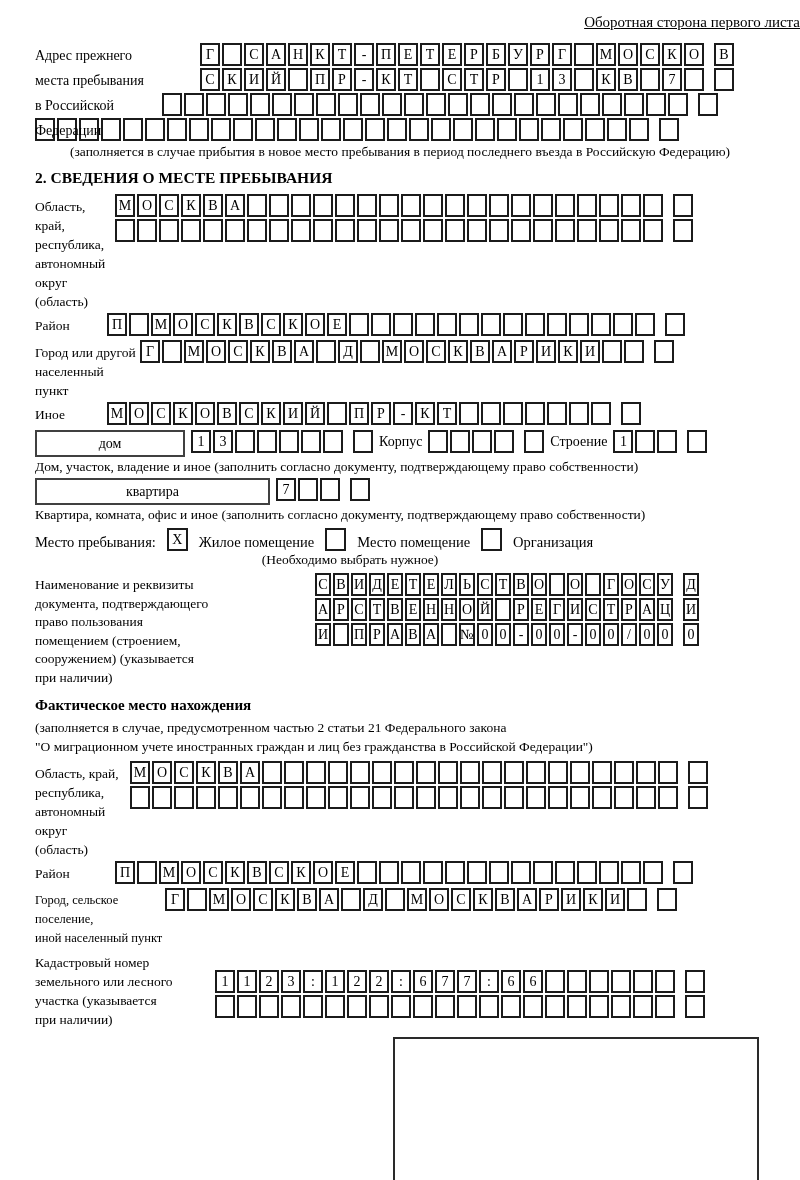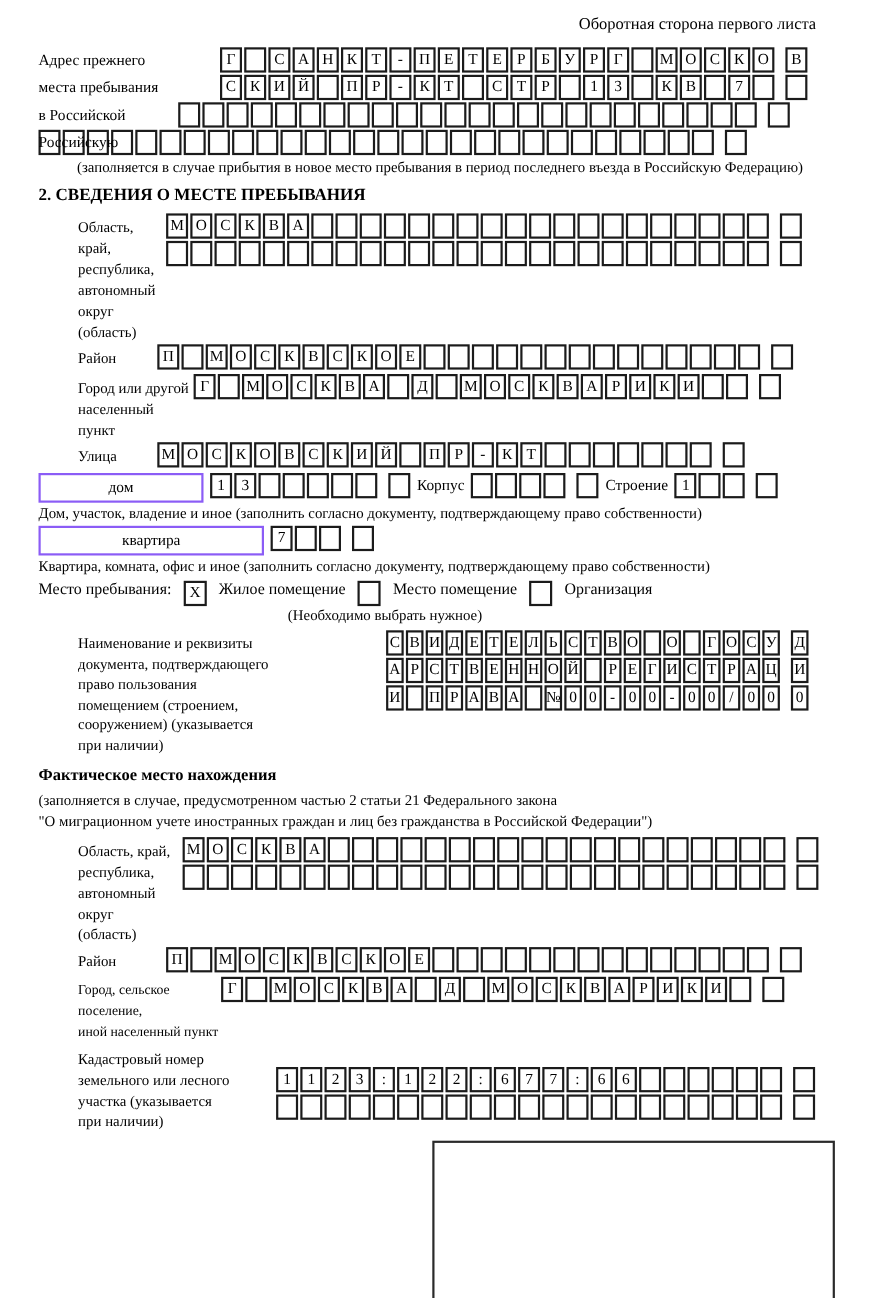--- a/index.html
+++ b/index.html
@@ -4,65 +4,65 @@
 <style>
   * { box-sizing: border-box; margin: 0; padding: 0; }
   html, body { background: #fff; }
   body {
     width: 800px; height: 1180px;
     font-family: "Liberation Serif", "DejaVu Serif", serif;
     font-size: 15px; color: #000;
     padding: 14px 0 0 35px;
     overflow: hidden;
   }
-  .hdr { text-align: right; padding-right: 58px; font-size: 15px; }
+  .hdr { text-align: right; font-size: 15px; text-decoration: underline; }
 
   
   .box-row { display: flex; gap: 2px; margin-bottom: 2px; }
   .box {
     flex: none; width: 20px; height: 23px;
     border: 2px solid #1b1b1b;
     display: inline-flex; align-items: center; justify-content: center;
     font-size: 14px; line-height: 1; background: #fff;
   }
   .box-row .box:last-child { margin-left: 8px; }
   .box-row.sm .box { width: 16px; }
 
   .longbox {
-    flex: none; height: 27px; border: 2px solid #8b5cf6;
+    flex: none; height: 27px; border: 2px solid #404040;
     display: inline-flex; align-items: center; justify-content: center;
     font-size: 14px;
   }
 
   .multiline { white-space: pre-line; }
 
   
   .blk1 { position: relative; margin-top: 12px; }
   .blk1-label { position: absolute; left: 0; top: 0; width: 150px; font-size: 14px; line-height: 25px; }
   .ml165 { margin-left: 165px; }
   .ml127 { margin-left: 127px; }
   .ml0   { margin-left: 0; }
   .note-c { text-align: center; font-size: 13.5px; margin: 3px 35px 0 0; }
 
   .sec-title { font-weight: bold; font-size: 15.5px; margin: 9px 35px 7px 0; }
 
   
   .fld { display: flex; align-items: flex-start; margin-bottom: 2px; }
-  .fld-label { flex: none; font-size: 13.5px; line-height: 19px; padding-top: 3px; margin-left: 36px; }
+  .fld-label { flex: none; font-size: 13.5px; line-height: 19px; padding-top: 3px; }
   .w80 { width: 80px; } .w72 { width: 72px; } .w105 { width: 105px; }
   .w95 { width: 95px; } .w130 { width: 130px; } .w180 { width: 180px; } .w280 { width: 280px; }
   .rows-col { display: flex; flex-direction: column; }
 
   
   .hline { display: flex; align-items: flex-start; gap: 6px; margin-top: 3px; }
   .hline .lbl { font-size: 14px; padding-top: 4px; }
   .caption { font-size: 13.5px; margin: 2px 0 3px 0; }
 
   
-  .chk-row { display: flex; align-items: flex-start; gap: 11px; margin-top: 5px; }
+  .chk-row { display: flex; align-items: flex-end; gap: 11px; margin-top: 5px; }
   .chk-row .txt { font-size: 14.5px; }
   .chk { flex: none; width: 21px; height: 23px; border: 2px solid #1b1b1b;
          display: inline-flex; align-items: center; justify-content: center; font-size: 14px; }
   .chk-note { width: 630px; text-align: center; font-size: 13.5px; margin-top: 1px; }
 
   .doc-blk { display: flex; margin-top: 5px; }
 
   .fact-title { text-align: left; font-weight: bold; font-size: 15px; margin: 10px 35px 4px 0; }
   .fact-note { text-align: left; font-size: 13.5px; margin-right: 35px; line-height: 19px; }
 
@@ -70,21 +70,21 @@
 </style>
 </head>
 <body>
 
 <div class="hdr">Оборотная сторона первого листа</div>
 
 <div class="blk1">
   <div class="blk1-label multiline">Адрес прежнего
 места пребывания
 в Российской
-Российскую</div>
+Федерации</div>
   <div class="box-row ml165">
       <span class="box">Г</span>
       <span class="box"></span>
       <span class="box">С</span>
       <span class="box">А</span>
       <span class="box">Н</span>
       <span class="box">К</span>
       <span class="box">Т</span>
       <span class="box">-</span>
       <span class="box">П</span>
@@ -315,21 +315,21 @@
       <span class="box">И</span>
       <span class="box">К</span>
       <span class="box">И</span>
       <span class="box"></span>
       <span class="box"></span>
       <span class="box"></span>
     </div>
 </div>
 
 <div class="fld">
-  <div class="fld-label w72">Улица</div>
+  <div class="fld-label w72">Иное</div>
   <div class="box-row">
       <span class="box">М</span>
       <span class="box">О</span>
       <span class="box">С</span>
       <span class="box">К</span>
       <span class="box">О</span>
       <span class="box">В</span>
       <span class="box">С</span>
       <span class="box">К</span>
       <span class="box">И</span>
@@ -375,21 +375,21 @@
   <div class="box-row">
       <span class="box">1</span>
       <span class="box"></span>
       <span class="box"></span>
       <span class="box"></span>
     </div>
 </div>
 <div class="caption">Дом, участок, владение и иное (заполнить согласно документу, подтверждающему право собственности)</div>
 
 <div class="hline">
-  <div class="longbox" style="width:205px">квартира</div>
+  <div class="longbox" style="width:235px">квартира</div>
   <div class="box-row">
       <span class="box">7</span>
       <span class="box"></span>
       <span class="box"></span>
       <span class="box"></span>
     </div>
 </div>
 <div class="caption">Квартира, комната, офис и иное (заполнить согласно документу, подтверждающему право собственности)</div>
 
 <div class="chk-row">

